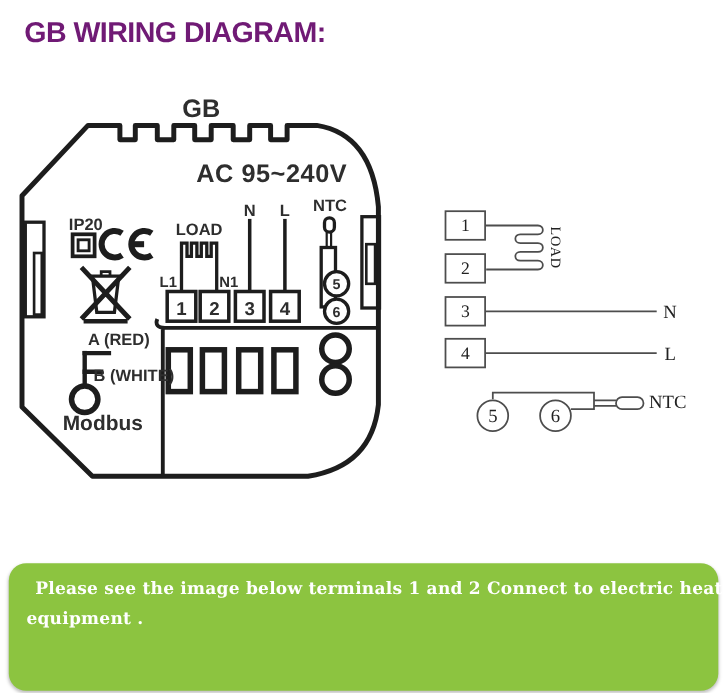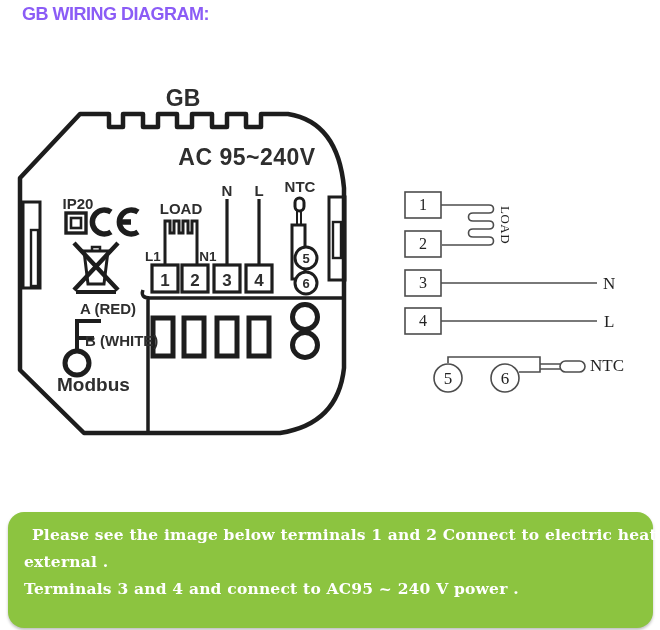--- a/index.html
+++ b/index.html
@@ -1,19 +1,19 @@
 <!DOCTYPE html>
 <html><head>
 <meta charset="utf-8">
 <style>
   html,body{margin:0;padding:0;background:#ffffff;}
   .stage{position:relative;width:660px;height:630px;background:#fff;overflow:hidden;
          font-family:"Liberation Sans",sans-serif;}
-  .page-title{position:absolute;left:22px;top:4px;font-size:18px;font-weight:700;
-              letter-spacing:-0.5px;color:#8b5cf6;}
+  .page-title{position:absolute;left:22px;top:14px;font-size:26px;font-weight:700;
+              letter-spacing:-0.5px;color:#701a75;}
   .diagram-svg{position:absolute;left:0;top:0;}
   .dev-label{font-family:"Liberation Sans",sans-serif;fill:#2e2e2e;font-weight:700;}
   .dev-num{font-family:"Liberation Sans",sans-serif;fill:#2e2e2e;font-weight:600;}
   .ser{font-family:"Liberation Serif","DejaVu Serif",serif;fill:#222;font-weight:400;}
   .note-box{position:absolute;left:8px;top:512px;width:613px;height:99px;
             background:#8cc440;border-radius:16px;padding:9px 16px 8px 16px;
             box-shadow:0 2px 3px rgba(0,0,0,0.25);}
   .note-line{color:#ffffff;font-family:"DejaVu Serif",serif;font-weight:700;
              font-size:15.5px;line-height:27px;letter-spacing:0.2px;white-space:nowrap;}
   .note-line.indent{text-indent:8px;}
@@ -146,17 +146,16 @@
       <text class="ser" x="603" y="289" font-size="17">N</text>
       <text class="ser" x="604" y="327" font-size="17">L</text>
       <text class="ser" x="448" y="384" font-size="17" text-anchor="middle">5</text>
       <text class="ser" x="505" y="384" font-size="17" text-anchor="middle">6</text>
       <text class="ser" x="590" y="371" font-size="17">NTC</text>
     </g>
   </svg>
 
   <div class="note-box">
     <div class="note-line indent">Please see the image below terminals 1 and 2 Connect to electric heating</div>
-    <div class="note-line">external .</div>
-    <div class="note-line">Terminals 3 and 4 and connect to AC95 ~ 240 V power .</div>
+    <div class="note-line">equipment .</div>
   </div>
 
 </div>
 
 </body></html>

